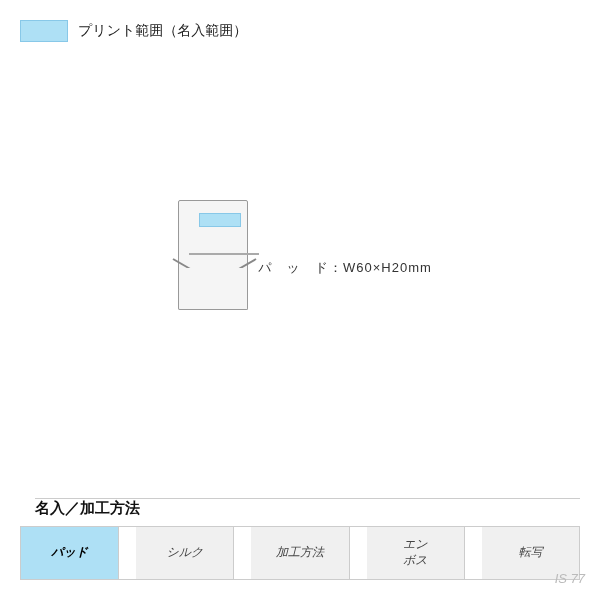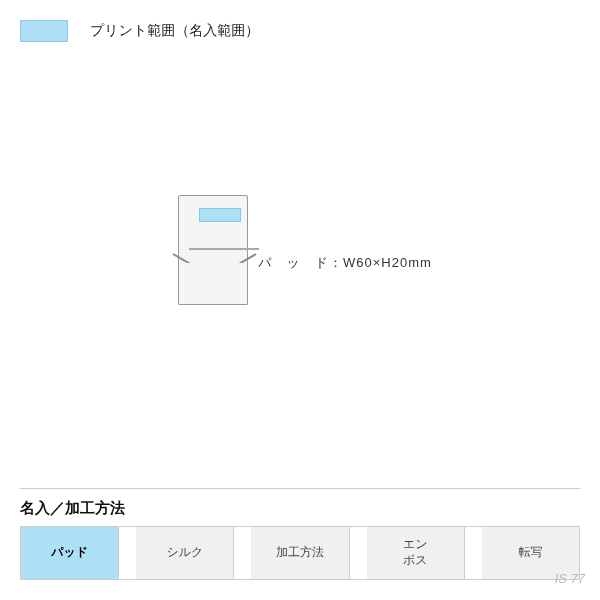--- a/index.html
+++ b/index.html
@@ -16,21 +16,21 @@
       height: 600px;
       padding: 20px;
       display: flex;
       flex-direction: column;
     }
 
     
     .legend {
       display: flex;
       align-items: center;
-      gap: 22px;
+      gap: 10px;
       margin-bottom: 2px;
     }
     .legend-box {
       width: 48px;
       height: 22px;
       background: #aee0f5;
       border: 1px solid #88c8e8;
       flex-shrink: 0;
     }
     .legend-label {
@@ -128,28 +128,29 @@
     }
 
     
     .section-title {
       font-size: 15px;
       font-weight: bold;
       color: #111;
       margin-top: 10px;
       margin-bottom: 8px;
       border-top: 1px solid #ccc;
-      padding-top: 10px;
+      margin-left: 15px;
     }
 
     
     .method-tabs {
       display: flex;
       gap: 17px;
       border: 1px solid #ccc;
+      font-style: italic;
     }
 
     .method-tab {
       flex: 1;
       height: 52px;
       display: flex;
       align-items: center;
       justify-content: center;
       text-align: center;
       font-size: 12px;

